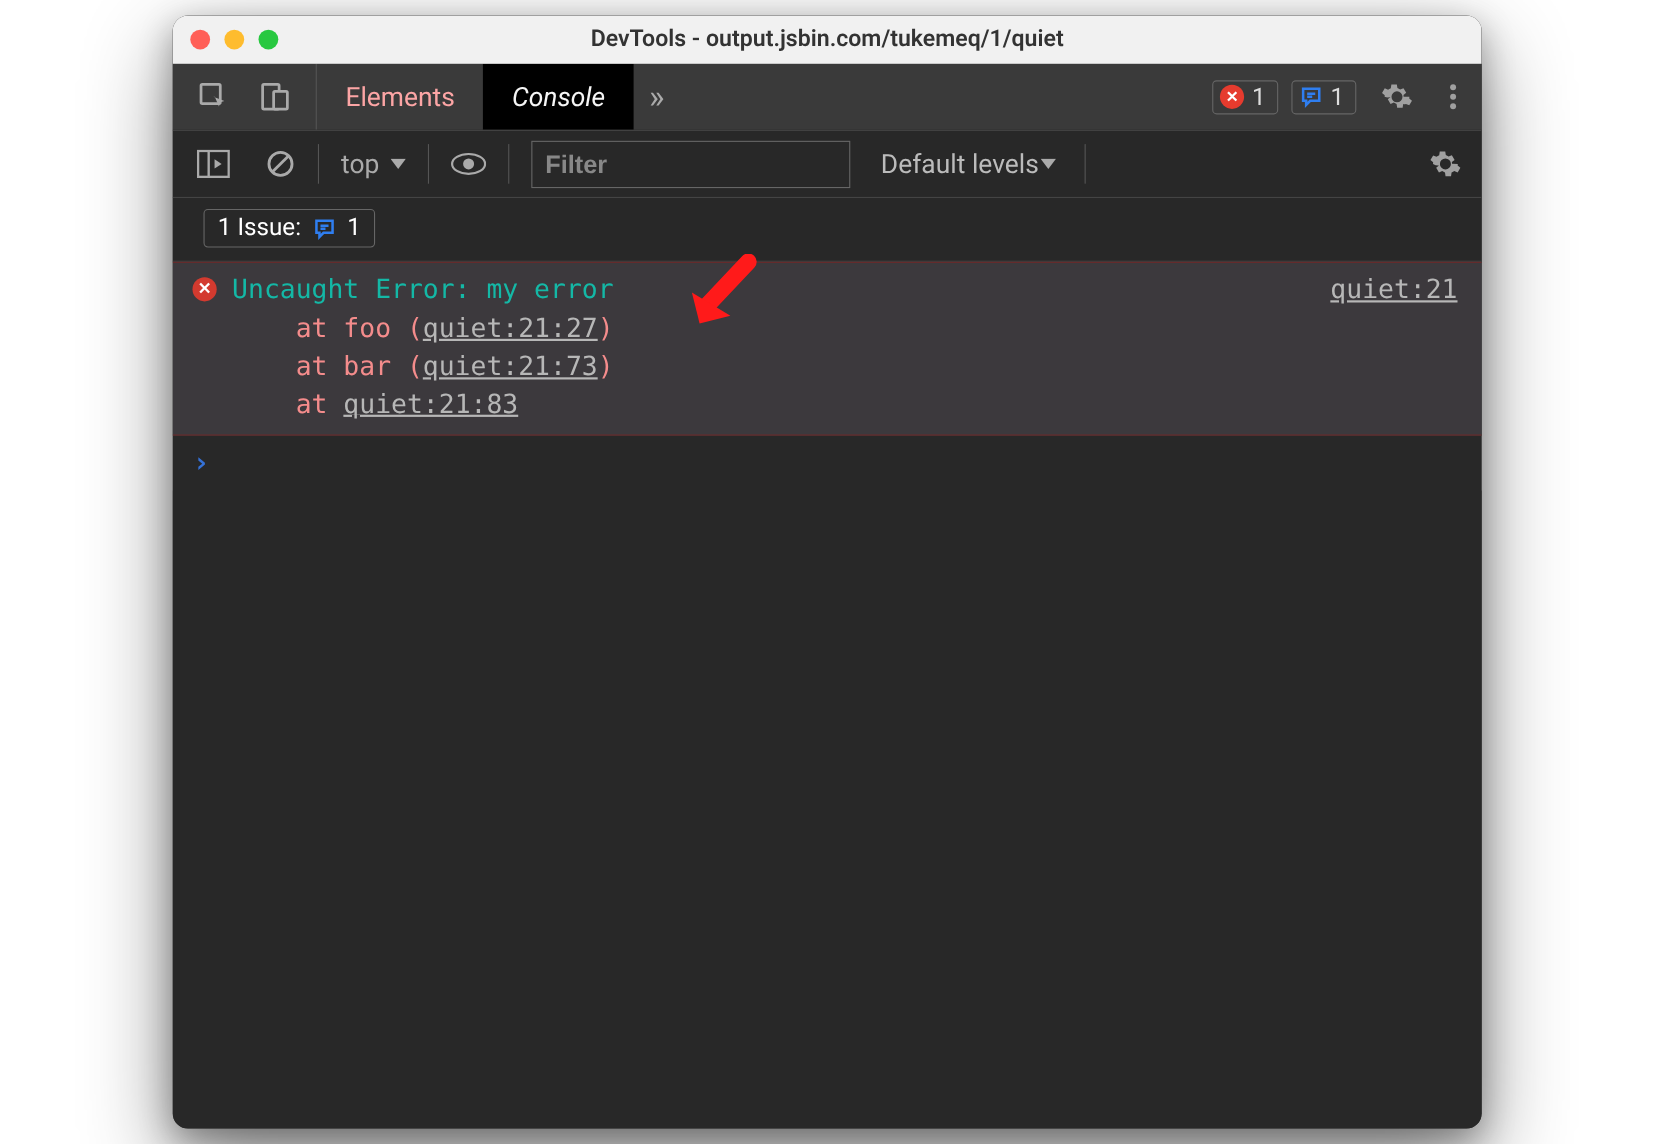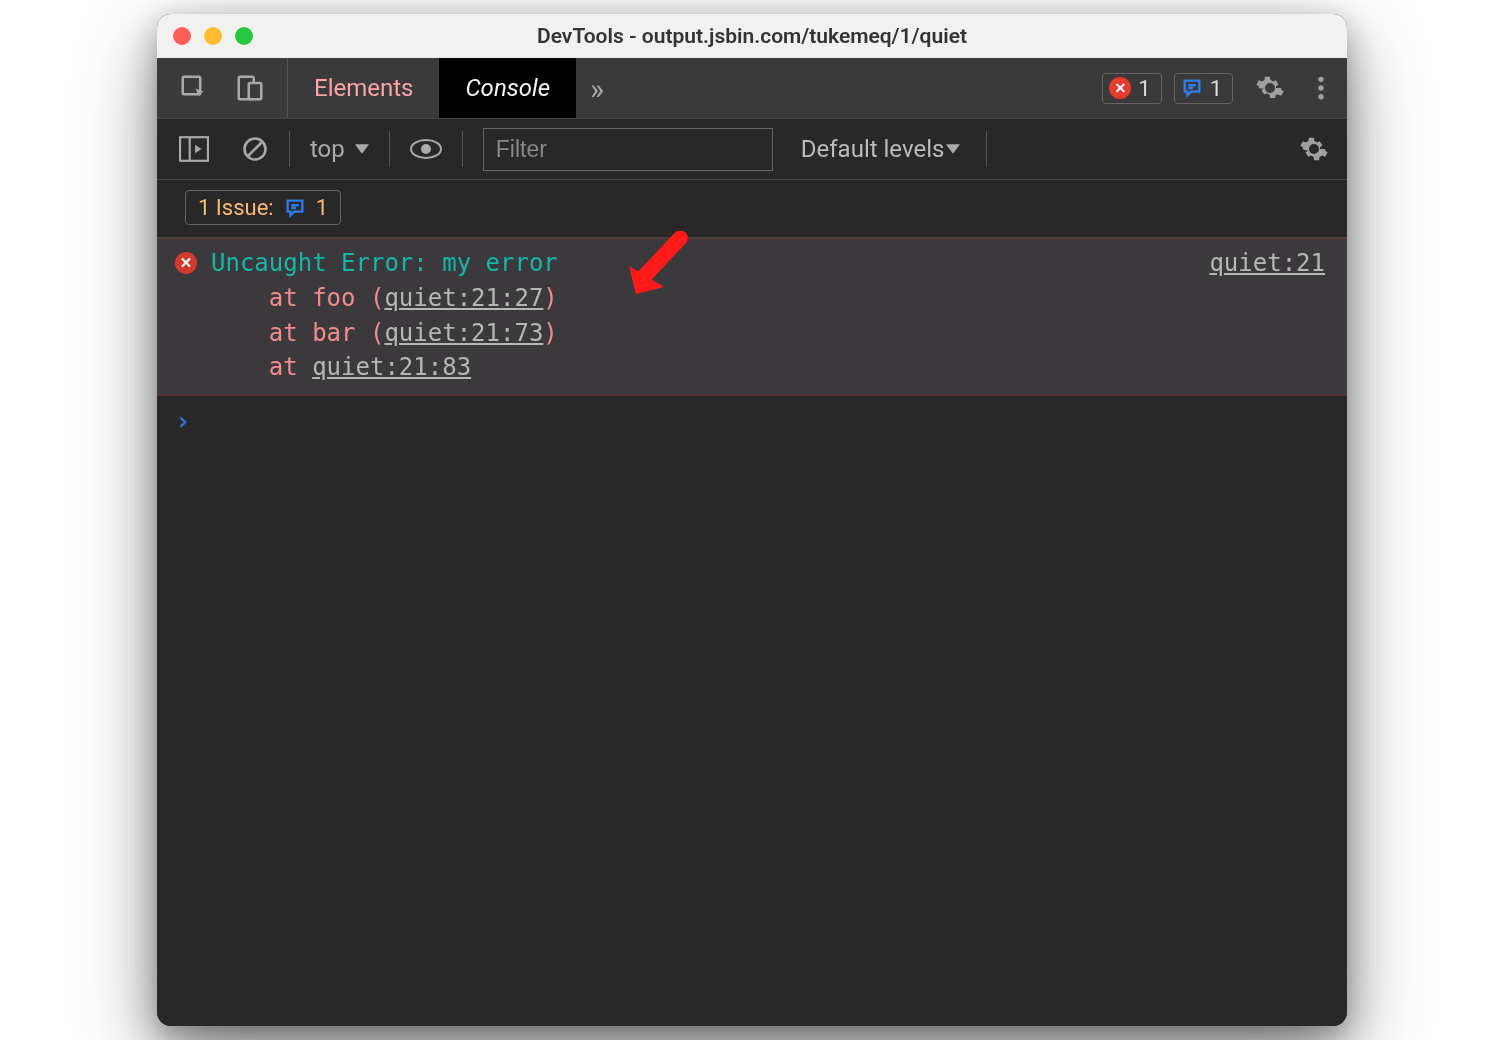--- a/index.html
+++ b/index.html
@@ -129,20 +129,21 @@
     align-items: center;
     gap: 10px;
   }
   .filter-input {
     background: #282828;
     border: 1px solid #666;
     color: #aaa;
     font-size: 23px;
     padding: 7px 12px;
     width: 290px;
+    font-weight: bold;
   }
   .filter-input::placeholder { color: #888; }
   .levels {
     margin-left: 18px;
     display: flex;
     align-items: center;
     gap: 2px;
     font-size: 24px;
     color: #bbb;
   }
@@ -155,21 +156,21 @@
     display: flex;
   }
   .issues-pill {
     border: 1px solid #666;
     border-radius: 4px;
     padding: 4px 12px;
     display: flex;
     align-items: center;
     gap: 10px;
     font-size: 22px;
-    color: #fdba74;
+    color: #ffffff;
   }
   
   .error-block {
     background: #3c393d;
     border-top: 1px solid #6a2b2b;
     border-bottom: 1px solid #6a2b2b;
     padding: 7px 22px 10px 18px;
     font-family: ui-monospace, SFMono-Regular, Menlo, monospace;
     font-size: 24px;
     line-height: 1.45;

